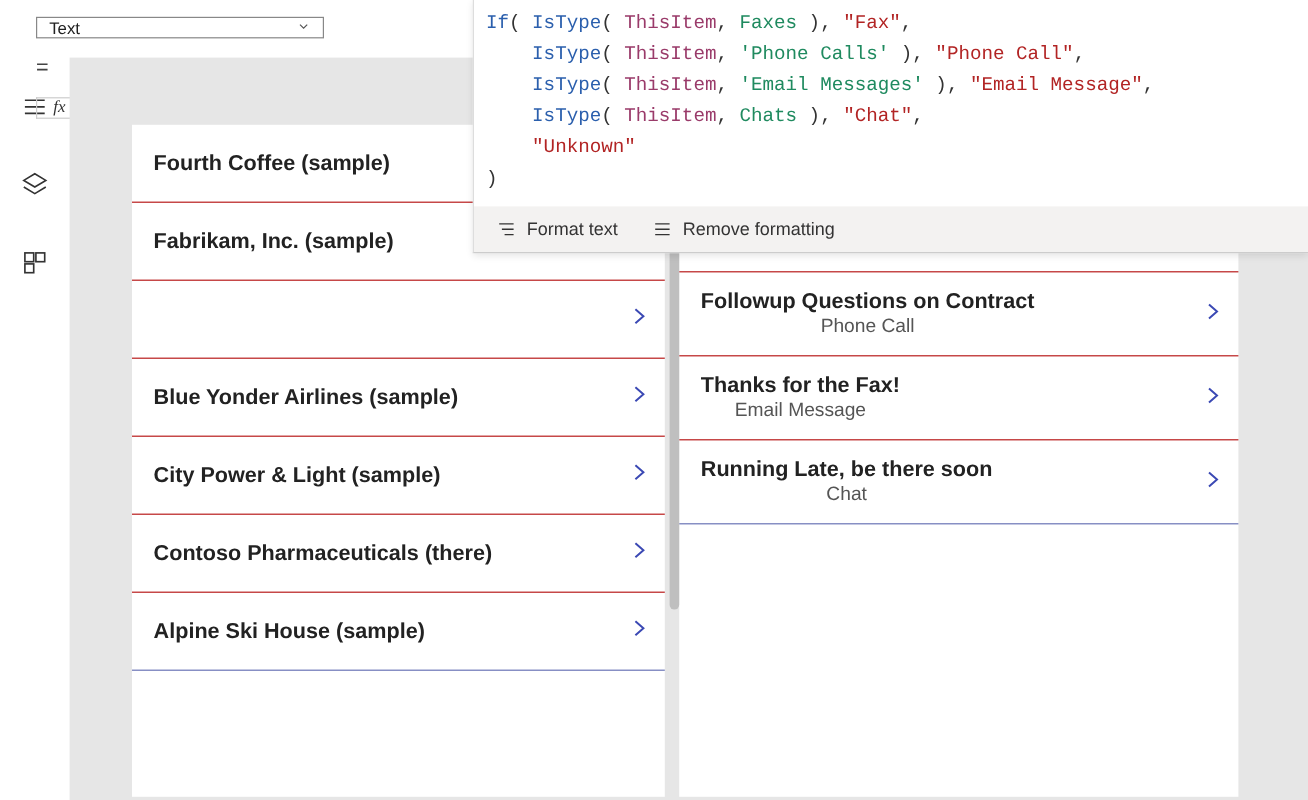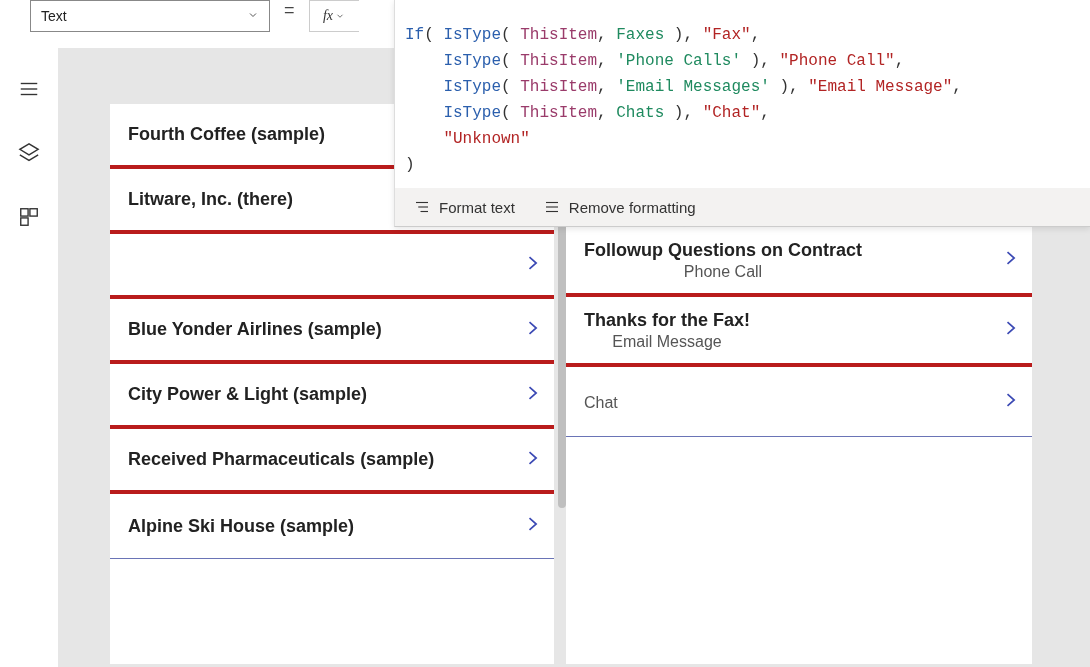--- a/index.html
+++ b/index.html
@@ -20,25 +20,26 @@
     flex-direction: column;
     align-items: center;
     padding-top: 78px;
     gap: 38px;
   }
   .left-rail svg { width: 22px; height: 22px; }
   .rail-icon { color: #333; }
 
   .top-row {
     position: absolute;
-    left: 30px; top: 0;
+    left: 30px; top: 14px;
     height: 36px;
     display: flex;
     align-items: flex-start;
     gap: 14px;
+    flex-direction: column;
   }
   .prop-select {
     width: 240px; height: 32px;
     border: 1px solid #888;
     background: #fff;
     display: flex; align-items: center;
     padding: 0 10px;
     font-size: 14px;
     color: #222;
     justify-content: space-between;
@@ -63,21 +64,20 @@
     box-shadow: 0 2px 6px rgba(0,0,0,0.1);
     z-index: 50;
   }
   .formula-code {
     font-family: Consolas, "Courier New", monospace;
     font-size: 16px;
     line-height: 26px;
     padding: 6px 10px 10px 10px;
     white-space: pre;
     color: #222;
-    margin-top: 16px;
   }
   .tk-kw { color: #2b5fad; }
   .tk-this { color: #9a3b6a; }
   .tk-ent { color: #1f8a5f; }
   .tk-str { color: #b22424; }
   .tk-p { color: #333; }
 
   .formula-toolbar {
     height: 38px;
     background: #f3f2f1;
@@ -105,21 +105,21 @@
     left: 52px; top: 56px;
     width: 444px; height: 560px;
   }
   .gallery.right-g {
     left: 508px; top: 56px;
     width: 466px; height: 560px;
     border-top: 1px solid #c3c7da;
     text-align: center;
   }
   .g-item {
-    border-bottom: 4px solid #b91c1c;
+    border-bottom: 1px solid #b91c1c;
     display: flex;
     align-items: center;
     padding: 0 18px;
     position: relative;
   }
   .gallery.left-g .g-item { height: 65px; }
   .gallery.right-g .g-item { height: 70px; }
   .gallery.right-g .g-item.short { height: 52px; }
   .g-item:last-child { border-bottom: 1px solid #6a74b6; }
   .g-title { font-size: 18px; font-weight: 600; color: #222; }
@@ -185,21 +185,21 @@
 <div class="canvas">
 
   <div class="gallery left-g" id="accounts-gallery">
       <div class="g-item">
         <div class="g-text">
           <span class="g-title">Fourth Coffee (sample)</span>
         </div>
       </div>
       <div class="g-item">
         <div class="g-text">
-          <span class="g-title">Litware, Inc. (there)</span>
+          <span class="g-title">Fabrikam, Inc. (sample)</span>
         </div>
       </div>
       <div class="g-item">
         <span class="g-chev"><svg width="20" height="28" viewBox="0 0 24 24" fill="none" stroke="#3b49b4" stroke-width="2">
             <polyline points="9 5 17 12 9 19"></polyline>
           </svg></span>
       </div>
       <div class="g-item">
         <div class="g-text">
           <span class="g-title">Blue Yonder Airlines (sample)</span>
@@ -211,21 +211,21 @@
       <div class="g-item">
         <div class="g-text">
           <span class="g-title">City Power &amp; Light (sample)</span>
         </div>
         <span class="g-chev"><svg width="20" height="28" viewBox="0 0 24 24" fill="none" stroke="#3b49b4" stroke-width="2">
             <polyline points="9 5 17 12 9 19"></polyline>
           </svg></span>
       </div>
       <div class="g-item">
         <div class="g-text">
-          <span class="g-title">Received Pharmaceuticals (sample)</span>
+          <span class="g-title">Contoso Pharmaceuticals (there)</span>
         </div>
         <span class="g-chev"><svg width="20" height="28" viewBox="0 0 24 24" fill="none" stroke="#3b49b4" stroke-width="2">
             <polyline points="9 5 17 12 9 19"></polyline>
           </svg></span>
       </div>
       <div class="g-item">
         <div class="g-text">
           <span class="g-title">Alpine Ski House (sample)</span>
         </div>
         <span class="g-chev"><svg width="20" height="28" viewBox="0 0 24 24" fill="none" stroke="#3b49b4" stroke-width="2">
@@ -265,20 +265,21 @@
         <div class="g-text">
           <span class="g-title">Thanks for the Fax!</span>
           <span class="g-sub">Email Message</span>
         </div>
         <span class="g-chev"><svg width="20" height="28" viewBox="0 0 24 24" fill="none" stroke="#3b49b4" stroke-width="2">
             <polyline points="9 5 17 12 9 19"></polyline>
           </svg></span>
       </div>
       <div class="g-item">
         <div class="g-text">
+          <span class="g-title">Running Late, be there soon</span>
           <span class="g-sub">Chat</span>
         </div>
         <span class="g-chev"><svg width="20" height="28" viewBox="0 0 24 24" fill="none" stroke="#3b49b4" stroke-width="2">
             <polyline points="9 5 17 12 9 19"></polyline>
           </svg></span>
       </div>
     </div>
 
   <div class="scrollbar" style="left:500px; top:120px; height:340px;"></div>
 </div>

